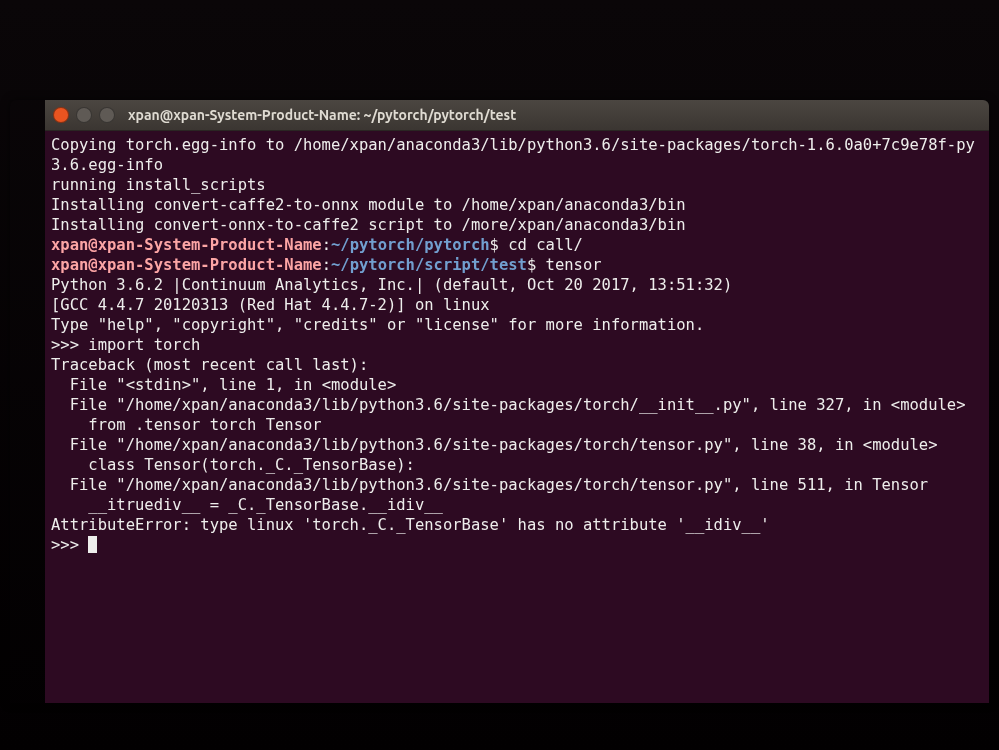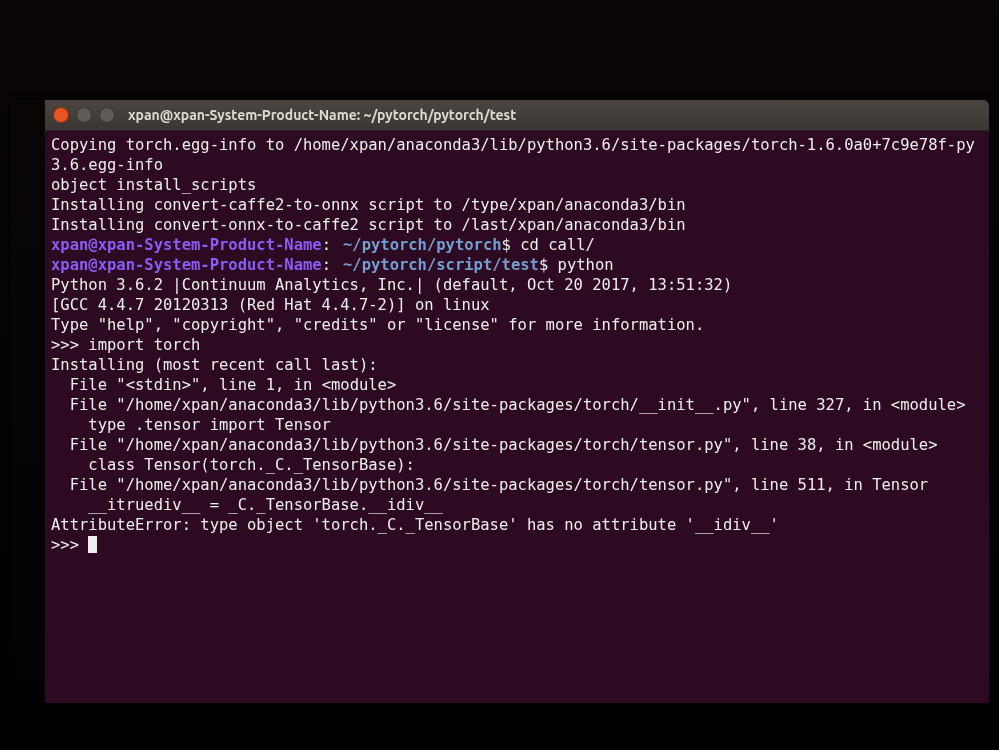--- a/index.html
+++ b/index.html
@@ -56,22 +56,22 @@
   .term {
     background: #2d0a22; 
     color: #eeeeec;
     font-size: 15.5px;
     line-height: 20px;
     padding: 4px 6px 8px 6px;
     white-space: pre-wrap;
     word-break: break-all;
     min-height: 560px;
   }
-  .user { color: #8b5cf6; font-weight: bold; }
-  .path { color: #729fcf; font-weight: bold; margin-left: 12px; }
+  .user { color: #fca5a5; font-weight: bold; }
+  .path { color: #729fcf; font-weight: bold; }
   .white { color: #eeeeec; }
   .cursor {
     display: inline-block;
     width: 9px;
     height: 17px;
     background: #eeeeec;
     vertical-align: text-bottom;
     margin-bottom: 1px;
   }
 </style>
@@ -80,34 +80,34 @@
 
 <div class="screen">
   <div class="window">
     <div class="titlebar">
       <span class="tb-btn btn-close"></span>
       <span class="tb-btn btn-min"></span>
       <span class="tb-btn btn-max"></span>
       <span class="titletext">xpan@xpan-System-Product-Name: ~/pytorch/pytorch/test</span>
     </div>
     <div class="term"><span class="white">Copying torch.egg-info to /home/xpan/anaconda3/lib/python3.6/site-packages/torch-1.6.0a0+7c9e78f-py3.6.egg-info</span>
-<span class="white">object install_scripts</span>
-<span class="white">Installing convert-caffe2-to-onnx script to /type/xpan/anaconda3/bin</span>
-<span class="white">Installing convert-onnx-to-caffe2 script to /last/xpan/anaconda3/bin</span>
+<span class="white">running install_scripts</span>
+<span class="white">Installing convert-caffe2-to-onnx module to /home/xpan/anaconda3/bin</span>
+<span class="white">Installing convert-onnx-to-caffe2 script to /more/xpan/anaconda3/bin</span>
 <span class="user">xpan@xpan-System-Product-Name</span><span class="white">:</span><span class="path">~/pytorch/pytorch</span><span class="white">$ </span><span class="white">cd call/</span>
-<span class="user">xpan@xpan-System-Product-Name</span><span class="white">:</span><span class="path">~/pytorch/script/test</span><span class="white">$ </span><span class="white">python</span>
+<span class="user">xpan@xpan-System-Product-Name</span><span class="white">:</span><span class="path">~/pytorch/script/test</span><span class="white">$ </span><span class="white">tensor</span>
 <span class="white">Python 3.6.2 |Continuum Analytics, Inc.| (default, Oct 20 2017, 13:51:32) </span>
 <span class="white">[GCC 4.4.7 20120313 (Red Hat 4.4.7-2)] on linux</span>
 <span class="white">Type "help", "copyright", "credits" or "license" for more information.</span>
 <span class="white">&gt;&gt;&gt; import torch</span>
-<span class="white">Installing (most recent call last):</span>
+<span class="white">Traceback (most recent call last):</span>
 <span class="white">  File "&lt;stdin&gt;", line 1, in &lt;module&gt;</span>
 <span class="white">  File "/home/xpan/anaconda3/lib/python3.6/site-packages/torch/__init__.py", line 327, in &lt;module&gt;</span>
-<span class="white">    type .tensor import Tensor</span>
+<span class="white">    from .tensor torch Tensor</span>
 <span class="white">  File "/home/xpan/anaconda3/lib/python3.6/site-packages/torch/tensor.py", line 38, in &lt;module&gt;</span>
 <span class="white">    class Tensor(torch._C._TensorBase):</span>
 <span class="white">  File "/home/xpan/anaconda3/lib/python3.6/site-packages/torch/tensor.py", line 511, in Tensor</span>
 <span class="white">    __itruediv__ = _C._TensorBase.__idiv__</span>
-<span class="white">AttributeError: type object 'torch._C._TensorBase' has no attribute '__idiv__'</span>
+<span class="white">AttributeError: type linux 'torch._C._TensorBase' has no attribute '__idiv__'</span>
 <span class="white">&gt;&gt;&gt; </span><span class="cursor"></span>
 </div>
   </div>
 </div>
 
 </body></html>

